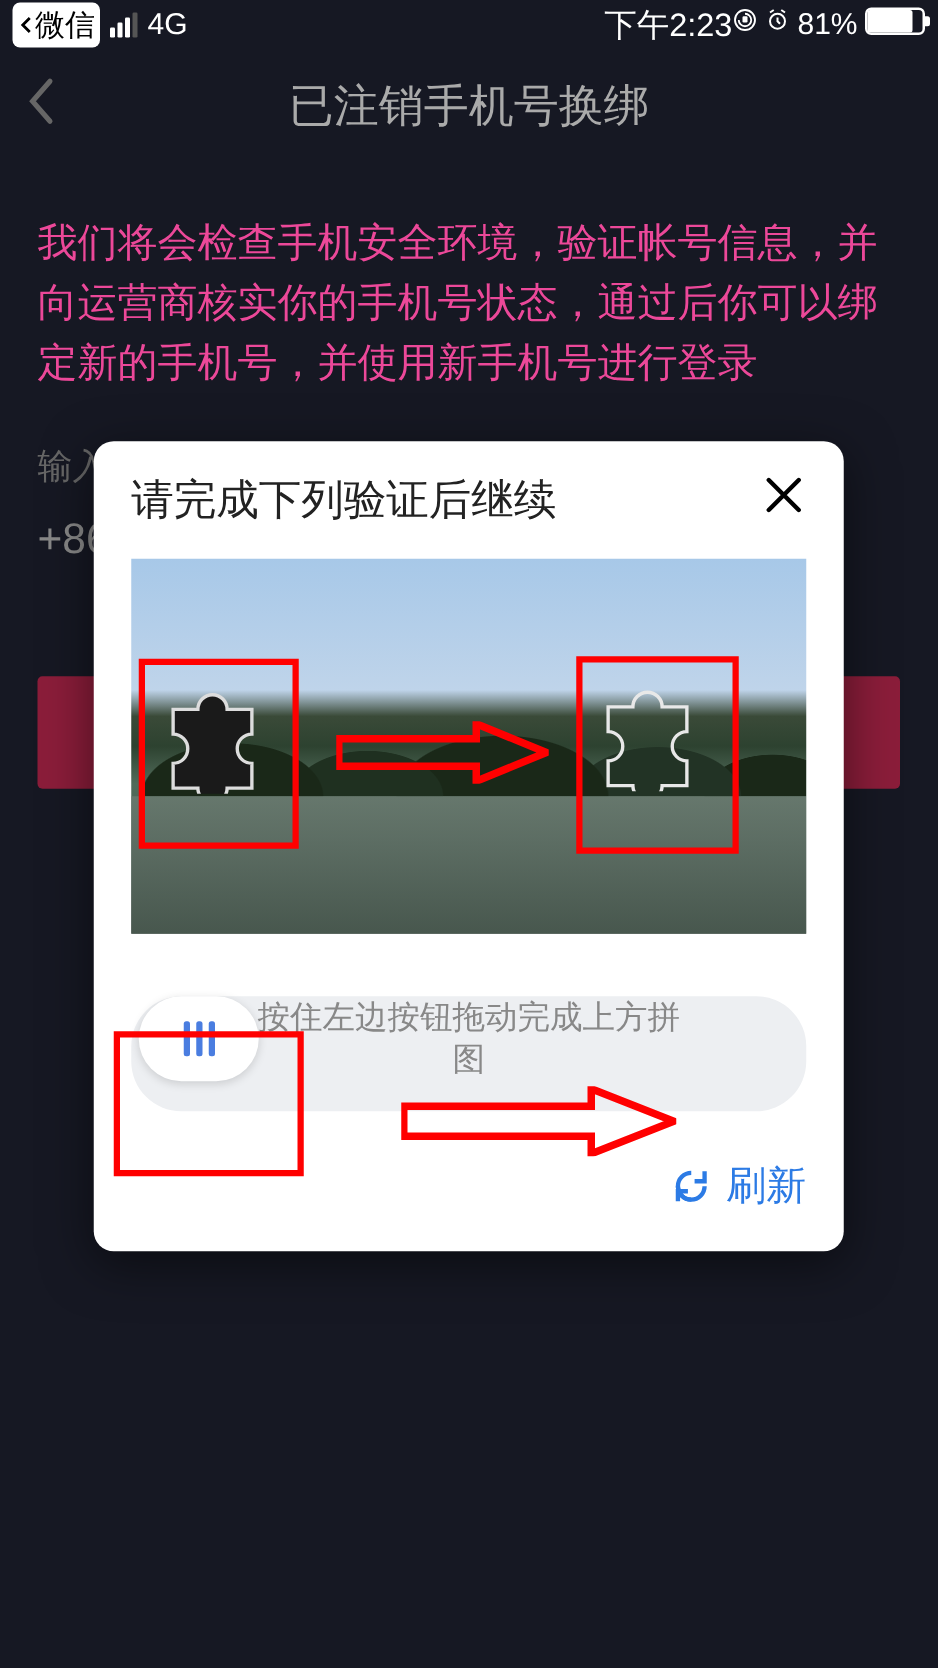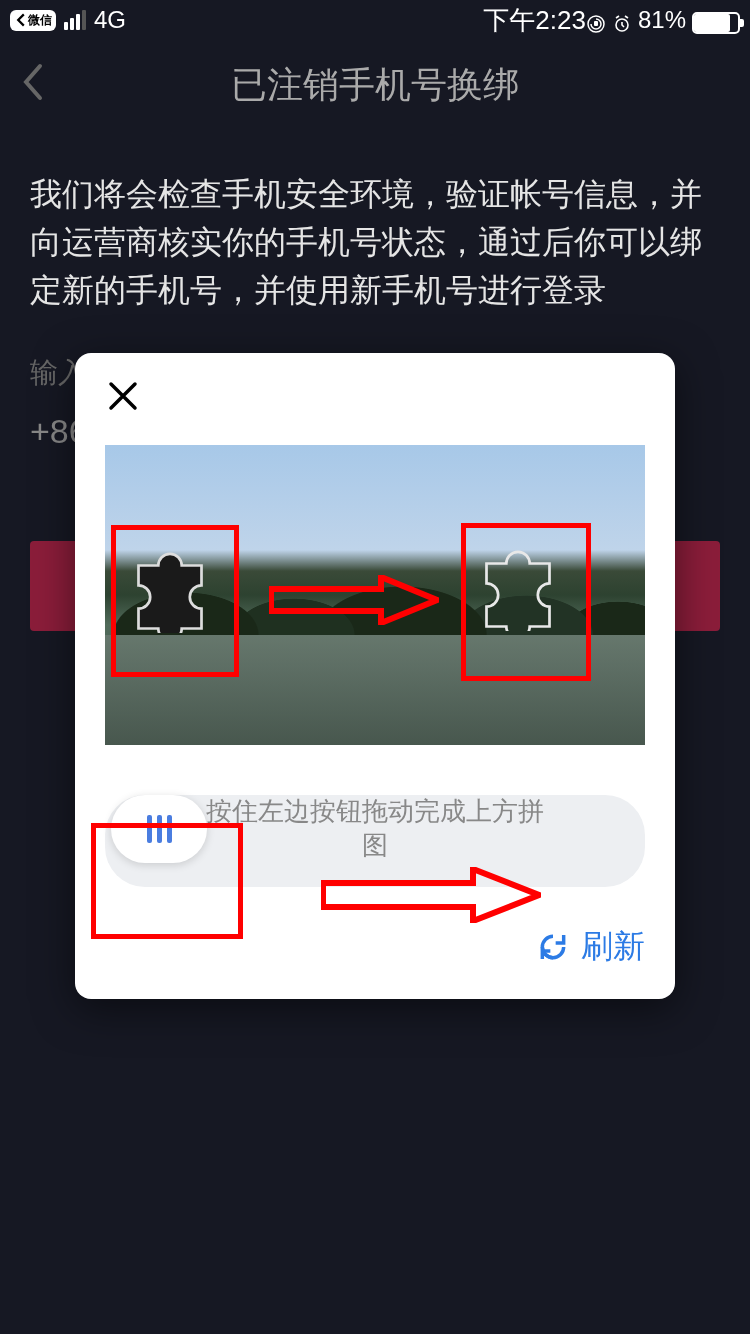--- a/index.html
+++ b/index.html
@@ -15,24 +15,24 @@
     .status-bar {
       height: 40px;
       display: flex;
       align-items: center;
       padding: 0 10px;
       color: #fff;
       font-size: 24px;
     }
     .status-left { display: flex; align-items: center; gap: 8px; }
     .status-center { flex: 1; text-align: right; font-size: 26px; font-weight: 500; }
-    .status-right { display: flex; align-items: flex-end; gap: 6px; font-size: 24px; }
+    .status-right { display: flex; align-items: flex-start; gap: 6px; font-size: 24px; }
     .wechat-badge {
       background: #fff; color: #000; border-radius: 6px; padding: 2px 4px;
-      font-size: 12px; display: flex; align-items: center; font-weight: 700;
+      font-size: 24px; display: flex; align-items: center; font-weight: 400;
     }
     .signal-bars { display: inline-flex; gap: 2px; align-items: flex-end; }
     .signal-bars span { width: 4px; background: #fff; border-radius: 1px; }
     .signal-bars span:nth-child(1){height:8px}
     .signal-bars span:nth-child(2){height:12px}
     .signal-bars span:nth-child(3){height:16px}
     .signal-bars span:nth-child(4){height:20px;background:#555}
     .battery-icon {
       width: 48px; height: 22px; border: 2px solid #fff; border-radius: 5px;
       position: relative; display: inline-block;
@@ -49,21 +49,21 @@
       position: relative; color: #888;
     }
     .back-chevron { font-size: 48px; color: #666; font-weight: 300; }
     .nav-title {
       position: absolute; left: 0; right: 0; text-align: center;
       font-size: 36px; color: #aaa; font-weight: 400;
     }
 
     
     .description {
-      padding: 40px 30px 30px; color: #e5e5e5; font-size: 32px; line-height: 1.5;
+      padding: 40px 30px 30px; color: #ec4899; font-size: 32px; line-height: 1.5;
     }
     .field-label { padding: 10px 30px 20px; color: #666; font-size: 28px; }
     .phone-prefix { padding: 0 30px; color: #888; font-size: 34px; }
 
     .submit-btn {
       margin: 90px 30px 0; height: 90px; background: #8b1d3a; border-radius: 4px;
     }
 
     
     .modal {
@@ -181,20 +181,21 @@
 </div>
 
 <div class="description">我们将会检查手机安全环境，验证帐号信息，并向运营商核实你的手机号状态，通过后你可以绑定新的手机号，并使用新手机号进行登录</div>
 <div class="field-label">输入原手机号</div>
 <div class="phone-prefix">+86</div>
 
 <div class="submit-btn"></div>
 
 <div class="modal">
   <div class="modal-header">
+    <div class="modal-title">请完成下列验证后继续</div>
     <div class="close-x">
       <svg width="36" height="36" viewBox="0 0 36 36">
           <path d="M6 6 L30 30 M30 6 L6 30" stroke="#000" stroke-width="3.5" stroke-linecap="round"></path>
         </svg>
     </div>
   </div>
 
   <div class="captcha-image">
 
     <svg class="puzzle-piece" style="left:20px; top:98px" viewBox="0 0 100 100">

